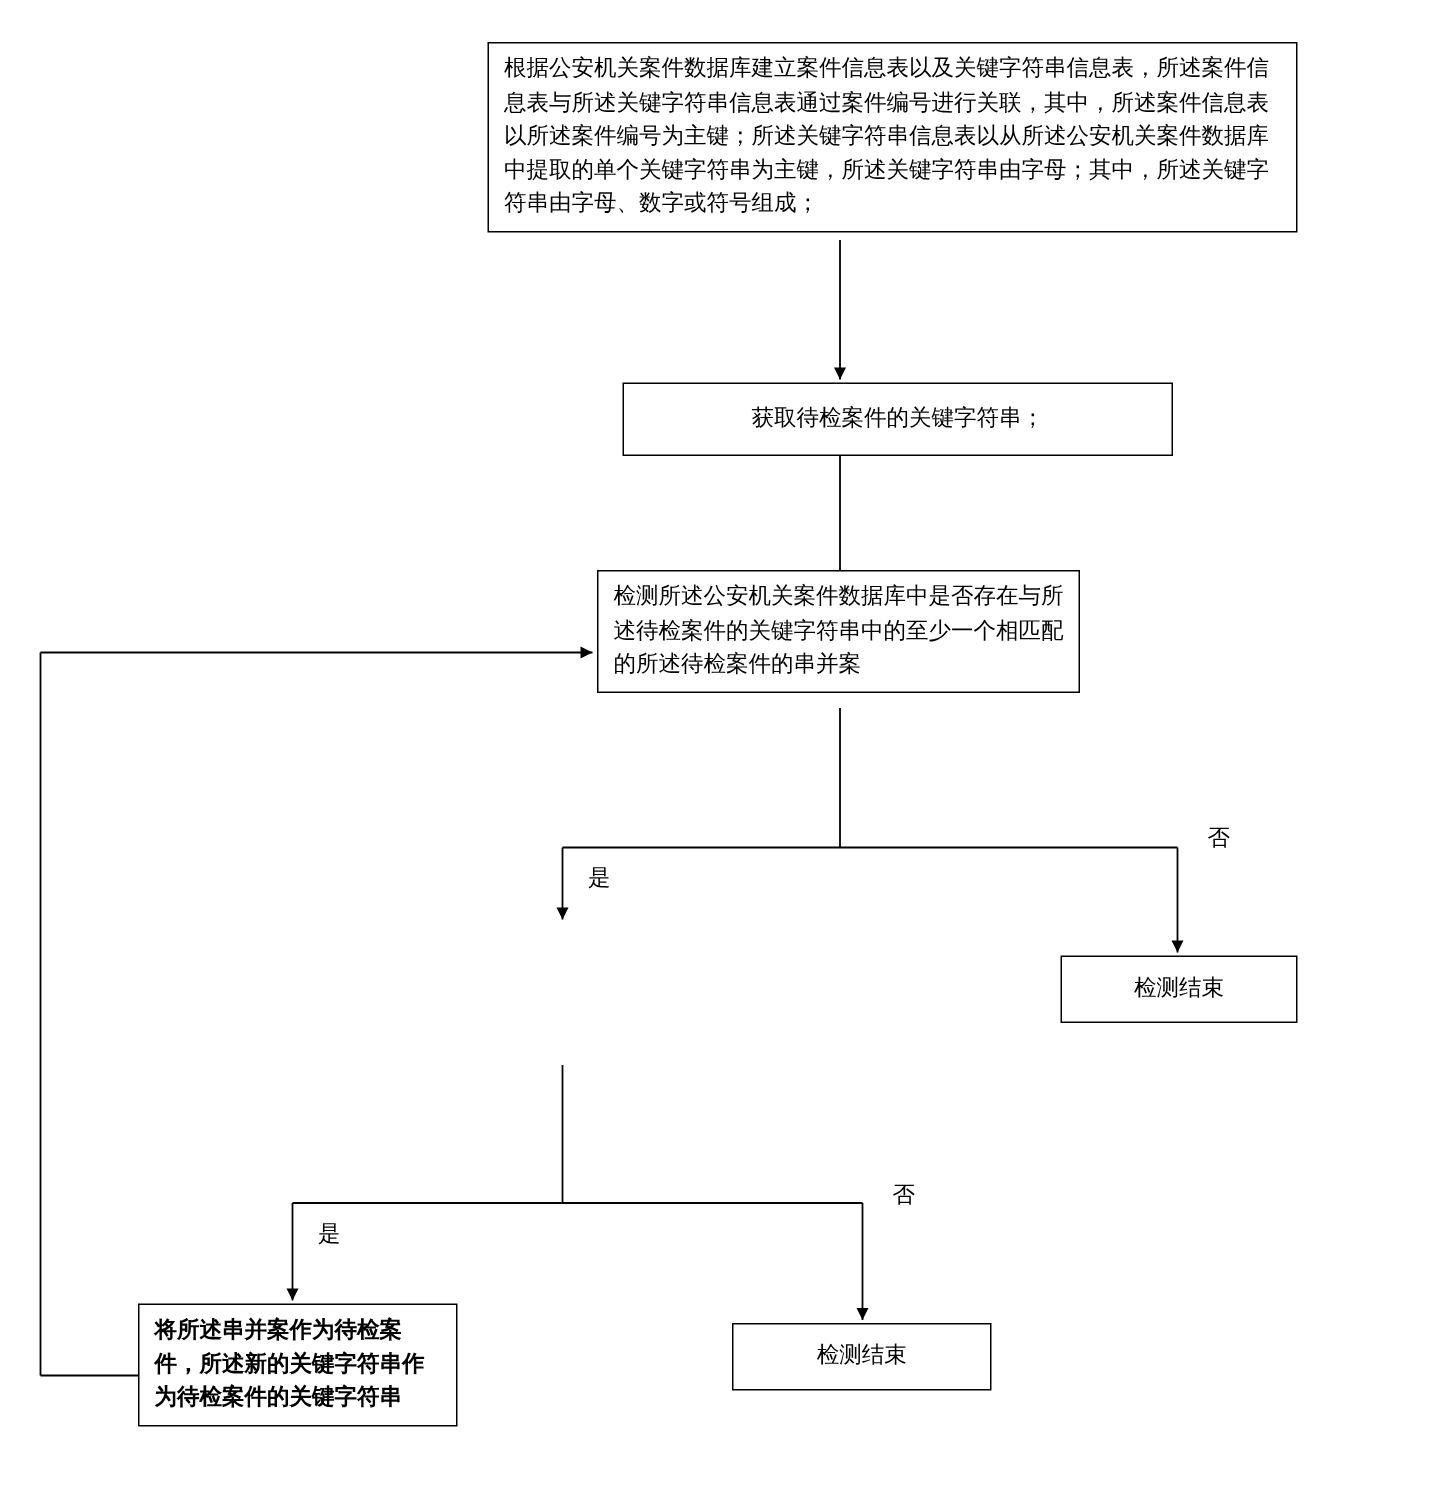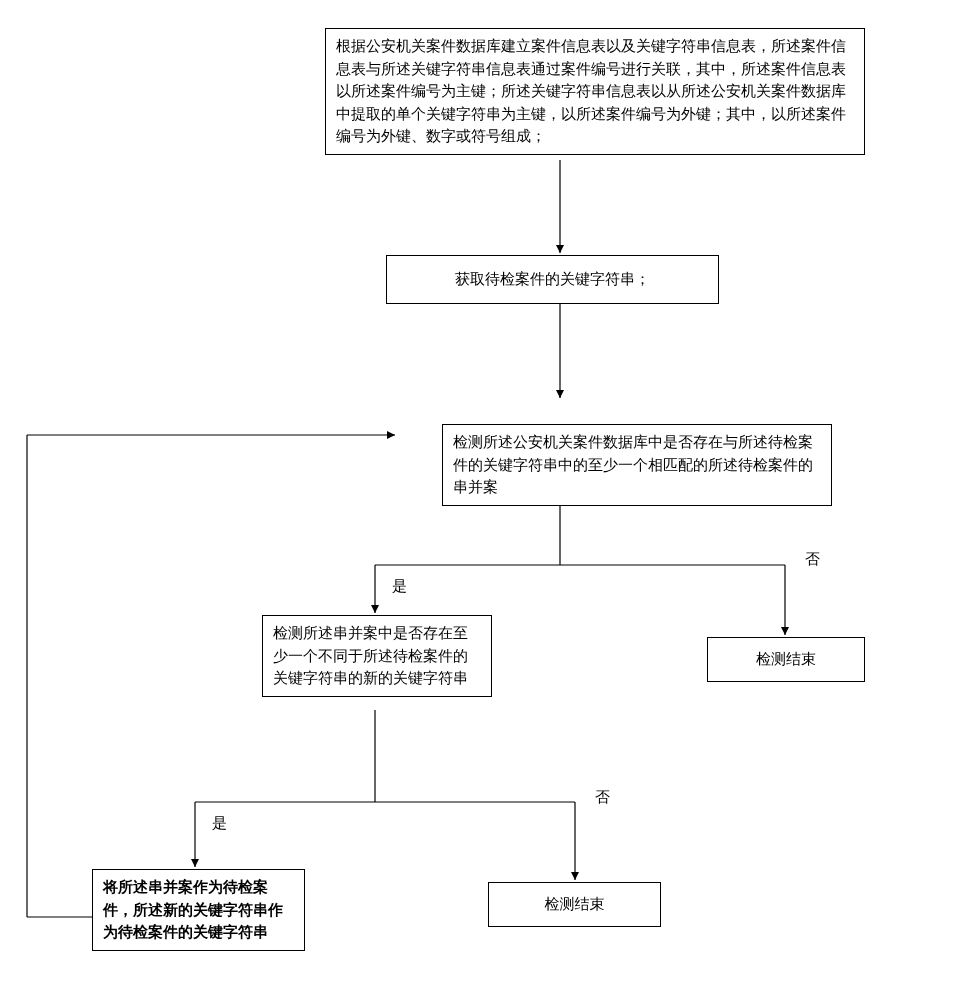--- a/index.html
+++ b/index.html
@@ -74,37 +74,34 @@
     <line x1="195" y1="802" x2="195" y2="867" stroke="#000" stroke-width="1.2" marker-end="url(#arrow)"></line>
 
     <line x1="575" y1="802" x2="575" y2="880" stroke="#000" stroke-width="1.2" marker-end="url(#arrow)"></line>
 
     <line x1="92" y1="917" x2="27" y2="917" stroke="#000" stroke-width="1.2"></line>
     <line x1="27" y1="917" x2="27" y2="435" stroke="#000" stroke-width="1.2"></line>
     <line x1="27" y1="435" x2="395" y2="435" stroke="#000" stroke-width="1.2" marker-end="url(#arrow)"></line>
   </svg>
 
   <div class="box" style="left:325px; top:28px; width:540px;">
-    <span>根据公安机关案件数据库建立案件信息表以及关键字符串信息表，所述案件信息表与所述关键字符串信息表通过案件编号进行关联，其中，所述案件信息表以所述案件编号为主键；所述关键字符串信息表以从所述公安机关案件数据库中提取的单个关键字符串为主键，以所述案件编号为外键；其中，以所述案件编号为外键、数字或符号组成；</span>
+    <span>根据公安机关案件数据库建立案件信息表以及关键字符串信息表，所述案件信息表与所述关键字符串信息表通过案件编号进行关联，其中，所述案件信息表以所述案件编号为主键；所述关键字符串信息表以从所述公安机关案件数据库中提取的单个关键字符串为主键，所述关键字符串由字母；其中，所述关键字符串由字母、数字或符号组成；</span>
   </div>
 
-  <div class="box center" style="left:386px; top:255px; width:333px; padding:12px 10px;">
+  <div class="box center" style="left:415px; top:255px; width:367px; padding:12px 10px;">
     <span>获取待检案件的关键字符串；</span>
   </div>
 
-  <div class="box" style="left:398px; top:424px; width:390px;margin-left:44px;">
+  <div class="box" style="left:398px; top:380px; width:322px;">
     <span>检测所述公安机关案件数据库中是否存在与所述待检案件的关键字符串中的至少一个相匹配的所述待检案件的串并案</span>
   </div>
 
   <div class="label" style="left:392px; top:575px;">是</div>
   <div class="label" style="left:805px; top:548px;">否</div>
 
-  <div class="box" style="left:262px; top:615px; width:230px;">
-    <span>检测所述串并案中是否存在至少一个不同于所述待检案件的关键字符串的新的关键字符串</span>
-  </div>
 
   <div class="box center" style="left:707px; top:637px; width:158px; padding:10px 6px;">
     <span>检测结束</span>
   </div>
 
   <div class="label" style="left:212px; top:812px;">是</div>
   <div class="label" style="left:595px; top:786px;">否</div>
 
   <div class="box" style="left:92px; top:869px; width:213px;font-weight:bold;">
     <span>将所述串并案作为待检案件，所述新的关键字符串作为待检案件的关键字符串</span>

